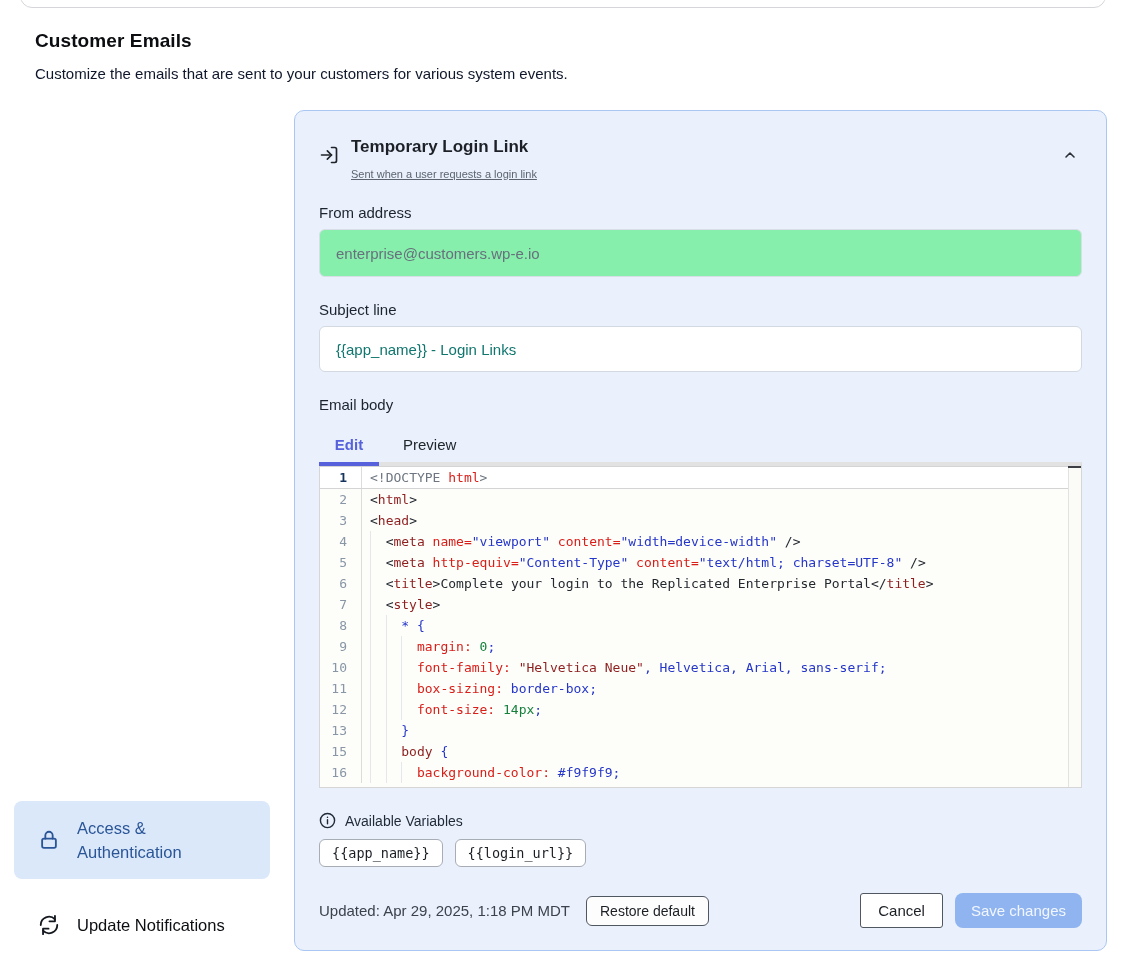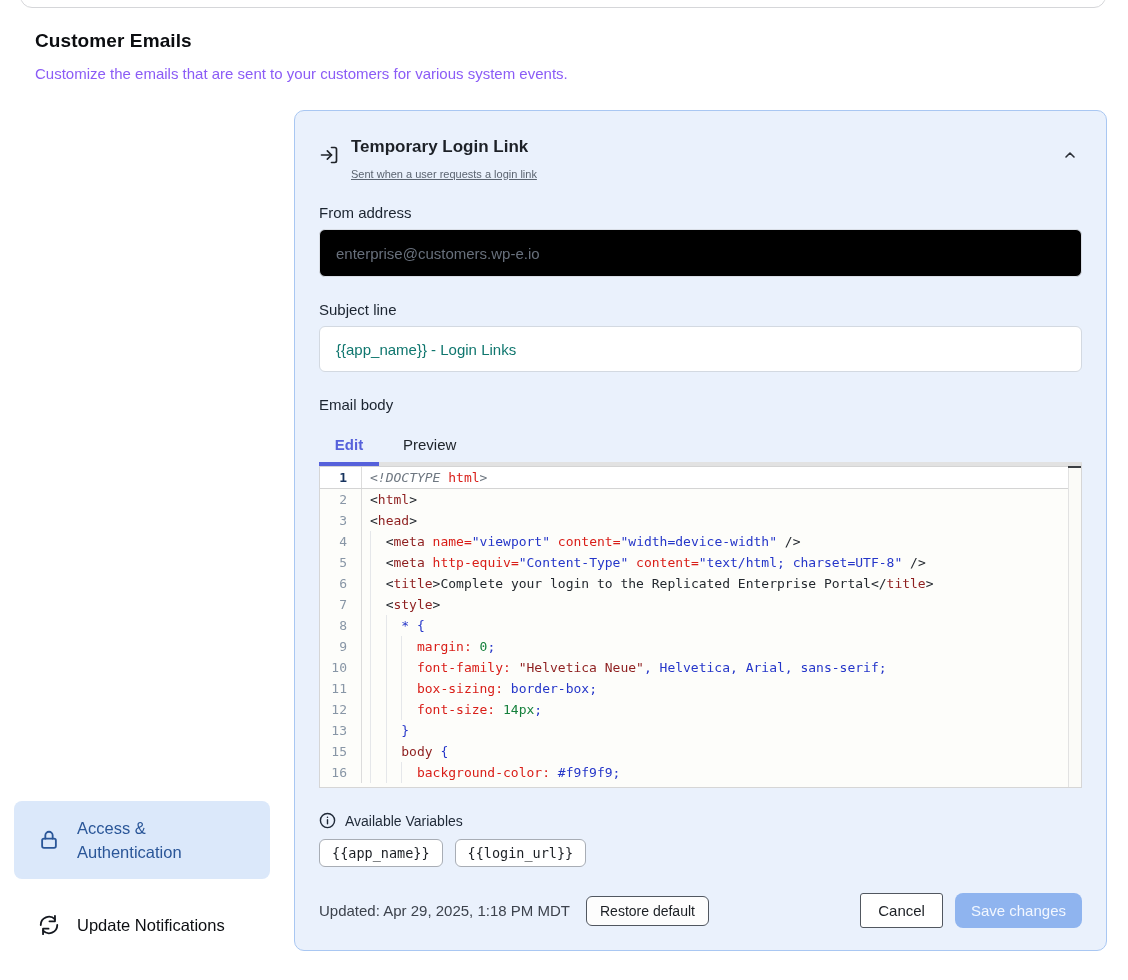--- a/index.html
+++ b/index.html
@@ -11,21 +11,21 @@
     color:#14181f;
     overflow:hidden;
   }
   
   .prev-card {
     position:absolute; top:-32px; left:20px; right:22px; height:40px;
     border:1px solid #d5d6d9; border-radius:12px; background:#fff;
   }
   .page-head { padding:30px 35px 0 35px; }
   .page-head h1 { font-size:19px; font-weight:700; color:#0b0d10; letter-spacing:.1px; }
-  .page-head p { margin-top:13px; font-size:15px; color:#8b5cf6; }
+  .page-head p { margin-top:13px; font-size:15px; color:#0f172a; }
 
   .content { display:flex; gap:24px; margin:28px 21px 0 14px; align-items:flex-end; }
 
   
   .sidebar { width:256px; flex:0 0 256px; }
   .side-item { display:flex; align-items:center; gap:17px; padding:14px 16px 14px 24px; border-radius:8px; cursor:pointer; }
   .side-item.active { background:#dbe8fa; color:#2a5698; min-height:78px; }
   .side-item.active .side-label { color:#2a5698; }
   .side-item + .side-item { margin-top:20px; }
   .side-label { font-size:16.5px; font-weight:500; line-height:24px; color:#0c0e12; }
@@ -43,21 +43,21 @@
   .panel-titles { flex:1; }
   .panel-title { font-size:17px; font-weight:700; color:#1d2127; }
   .panel-sub { margin-top:11px; font-size:11px; color:#5b6470;text-decoration:underline; }
   .collapse-btn { background:none; border:none; color:#2b2f36; cursor:pointer; padding:4px; margin-top:6px; }
 
   .field-label { font-size:15px; color:#1b2430; margin-top:24px; margin-bottom:8px; }
   .text-input {
     width:100%; border-radius:6px; padding:0 16px; font-size:15px;
     font-family:"Liberation Sans", sans-serif; outline:none;
   }
-  .input-muted { height:48px; background:#000000; border:1px solid #d9dee6; color:#68707c; }
+  .input-muted { height:48px; background:#86efac; border:1px solid #d9dee6; color:#68707c; }
   .input-plain { height:46px; background:#ffffff; border:1px solid #d3d9e1; color:#0f766e; }
 
   
   .tabs { display:flex; margin-top:14px; position:relative; z-index:2; }
   .tab { font-size:15px; padding:9px 0; background:none; border:none; cursor:pointer; position:relative; color:#21262c; font-family:"Liberation Sans", sans-serif; }
   .tab.active { width:60px; text-align:center; color:#5661db; font-weight:700; }
   .tab.active::after { content:""; position:absolute; left:0; right:0; bottom:-4px; height:4px; background:#5661db; }
   .tab:not(.active) { margin-left:24px; }
 
   
@@ -66,21 +66,21 @@
     background:#fdfdfa; border:1px solid #d6d6d6; border-top:4px solid #e2e2e2;
     font-family:"DejaVu Sans Mono", monospace; font-size:13px; line-height:21px;
   }
   .code-line { display:flex; white-space:pre; height:21px; }
   .code-line.active { height:23px; background:#ffffff; border-top:1px solid #d4d4d4; border-bottom:1px solid #d4d4d4; }
   .gutter { flex:0 0 42px; width:42px; text-align:right; padding-right:14px; color:#8896a6; border-right:1px solid #dcdcdc; user-select:none; }
   .code-line.active .gutter { color:#16335e; font-weight:700; }
   .code-content { padding-left:8px; flex:1; }
   .ind { display:inline-block; width:2ch; height:21px; border-left:1px solid #e5e7ea; vertical-align:top; }
   .tk-pn  { color:#24292f; }
-  .tk-gy  { color:#6e7781;font-style:italic; }
+  .tk-gy  { color:#6e7781; }
   .tk-tag { color:#8e1f1f; }
   .tk-red { color:#d91e18; }
   .tk-str { color:#2536c9; }
   .tk-blu { color:#2536c9; }
   .tk-num { color:#15803c; }
   .tk-cstr{ color:#8e1f1f; }
   .vscroll { position:absolute; top:0; right:0; bottom:0; width:13px; background:#fbfbf8; border-left:1px solid #e2e2e2; }
   .vthumb { position:absolute; top:-4px; right:0; width:13px; height:6px; background:#3c3f43; }
 
   

